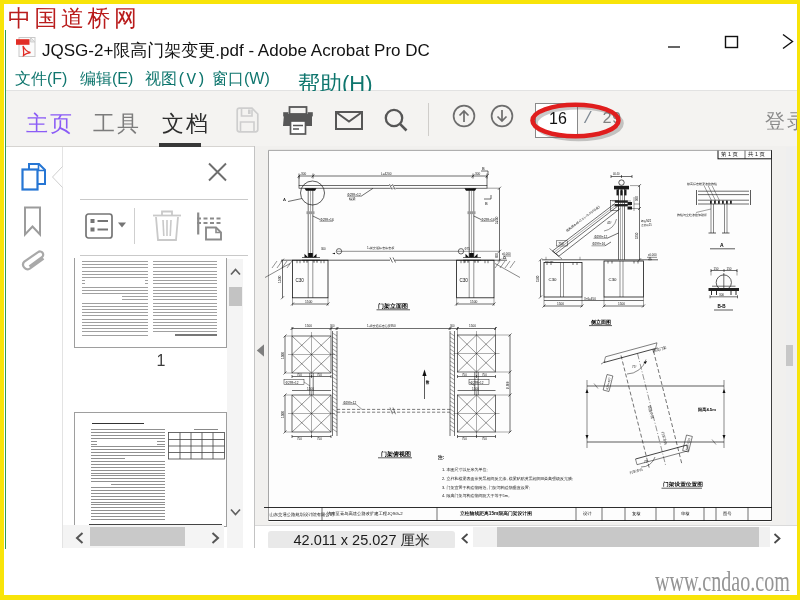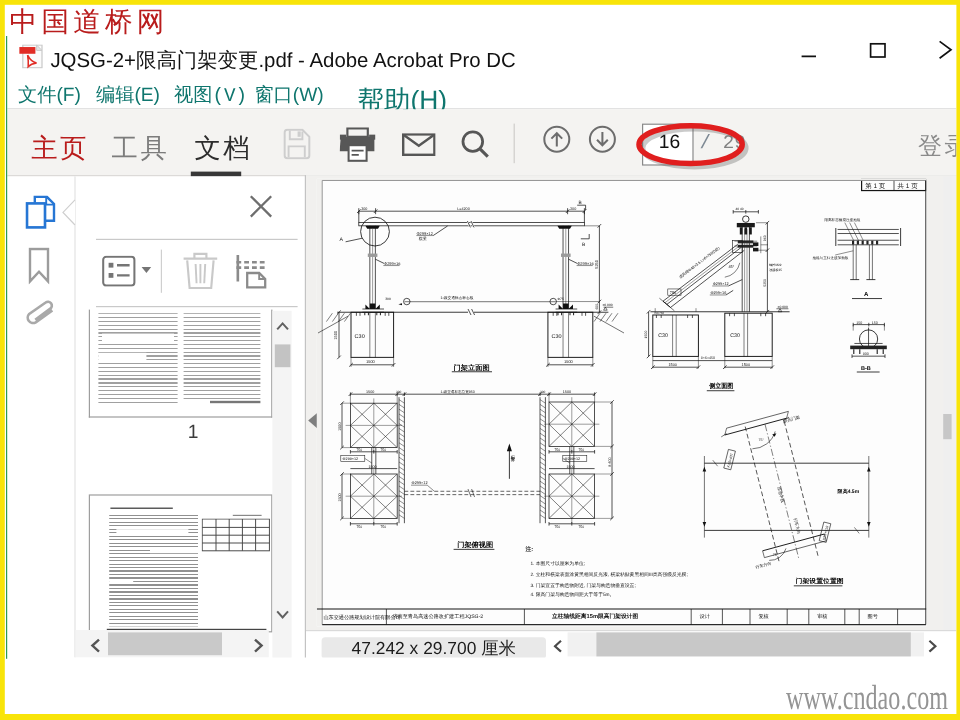--- a/index.html
+++ b/index.html
@@ -43,21 +43,21 @@
   <div class="abs" style="left:0;top:34px;width:791px;height:26px;background:#fff;border-bottom:1px solid #e2e2e2;font-size:15px;color:#0f766e;">
     <span class="abs" style="left:9px;top:5px;font-size:16px;">文件(F)</span>
     <span class="abs" style="left:74px;top:5px;font-size:16px;">编辑(E)</span>
     <span class="abs" style="left:139px;top:5px;font-size:16px;font-family:Liberation Mono, monospace;">视图(V)</span>
     <span class="abs" style="left:206px;top:5px;font-size:16px;">窗口(W)</span>
     <span class="abs" style="left:279px;top:5px;font-size:22px;margin-left:13px;">帮助(H)</span>
   </div>
 
   <div class="abs" style="left:0;top:61px;width:791px;height:55px;background:#f4f3f1;border-bottom:1px solid #d6d4d1;">
 
-    <span class="abs" style="left:20px;top:18px;font-size:22px;color:#b91c1c;letter-spacing:2px;">主页</span>
+    <span class="abs" style="left:20px;top:18px;font-size:22px;color:#8b5cf6;letter-spacing:2px;">主页</span>
 
     <span class="abs" style="left:87px;top:18px;font-size:22px;color:#7c7c7c;letter-spacing:2px;">工具</span>
 
     <span class="abs" style="left:156px;top:18px;font-size:22px;color:#2d2d2d;letter-spacing:2px;">文档</span>
 
     <svg class="abs" style="left:230px;top:16px" width="23" height="26" viewBox="0 0 23 26">
       <path d="M1.2 3.5 a2.3 2.3 0 0 1 2.3 -2.3 H16 l5.8 5.8 V22.5 a2.3 2.3 0 0 1 -2.3 2.3 H3.5 a2.3 2.3 0 0 1 -2.3 -2.3 Z" fill="none" stroke="#cecece" stroke-width="1.7"></path>
       <path d="M5.5 1.8 V9 H16 V2.5" fill="none" stroke="#cecece" stroke-width="1.6"></path>
       <rect x="12" y="2.5" width="2.6" height="4.5" fill="#cecece"></rect>
       <path d="M4.5 24 V15 H18 V24" fill="none" stroke="#cecece" stroke-width="1.6"></path>
@@ -223,21 +223,21 @@
   <svg class="abs" style="left:250px;top:313px" width="10" height="15" viewBox="0 0 10 15">
       <path d="M9 0.5 V14.5 L0.8 7.5 Z" fill="#7e7e7e"></path>
     </svg>
 
   <div class="abs" style="left:779.5px;top:117px;width:7.5px;height:378px;background:#efefef;"></div>
   <div class="abs" style="left:779.5px;top:315px;width:7.5px;height:21px;background:#c7c7c7;"></div>
 
   <div class="abs" style="left:248.5px;top:495px;width:542px;height:23.5px;background:#fff;border-top:1px solid #dadada;"></div>
 
   <div class="abs" style="left:262px;top:500.5px;width:187px;height:18px;background:#e9e9e9;border-radius:3px;"></div>
-  <div class="abs" style="left:262px;top:501px;width:187px;text-align:center;font-size:14.5px;color:#1c1c1c;">47.242 x 29.700 厘米</div>
+  <div class="abs" style="left:262px;top:501px;width:187px;text-align:center;font-size:14.5px;color:#1c1c1c;">42.011 x 25.027 厘米</div>
 
   <svg class="abs" style="left:455px;top:503px" width="8" height="11" viewBox="0 0 8 11">
       <path d="M6.5 1 L1.5 5.5 L6.5 10" fill="none" stroke="#4a4a4a" stroke-width="1.8"></path>
     </svg>
 
   <div class="abs" style="left:467px;top:497px;width:297px;height:20px;background:#f1f1f1;"></div>
   <div class="abs" style="left:491px;top:497px;width:262px;height:20px;background:#c8c8c8;"></div>
 
   <svg class="abs" style="left:767px;top:503px" width="8" height="11" viewBox="0 0 8 11">
       <path d="M1.5 1 L6.5 5.5 L1.5 10" fill="none" stroke="#4a4a4a" stroke-width="1.8"></path>

